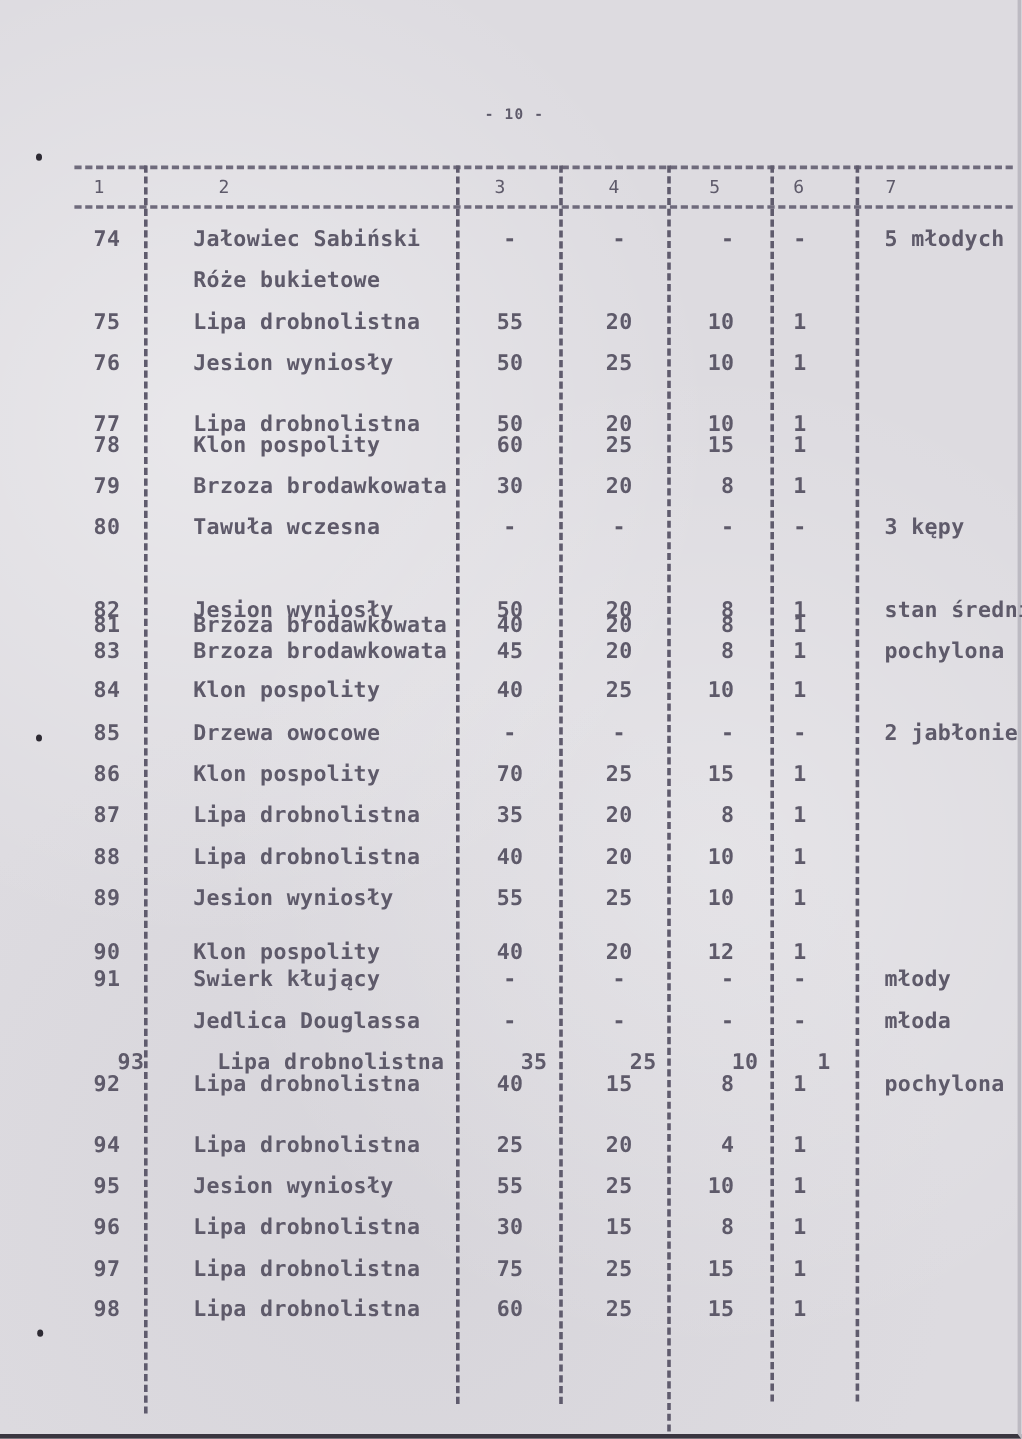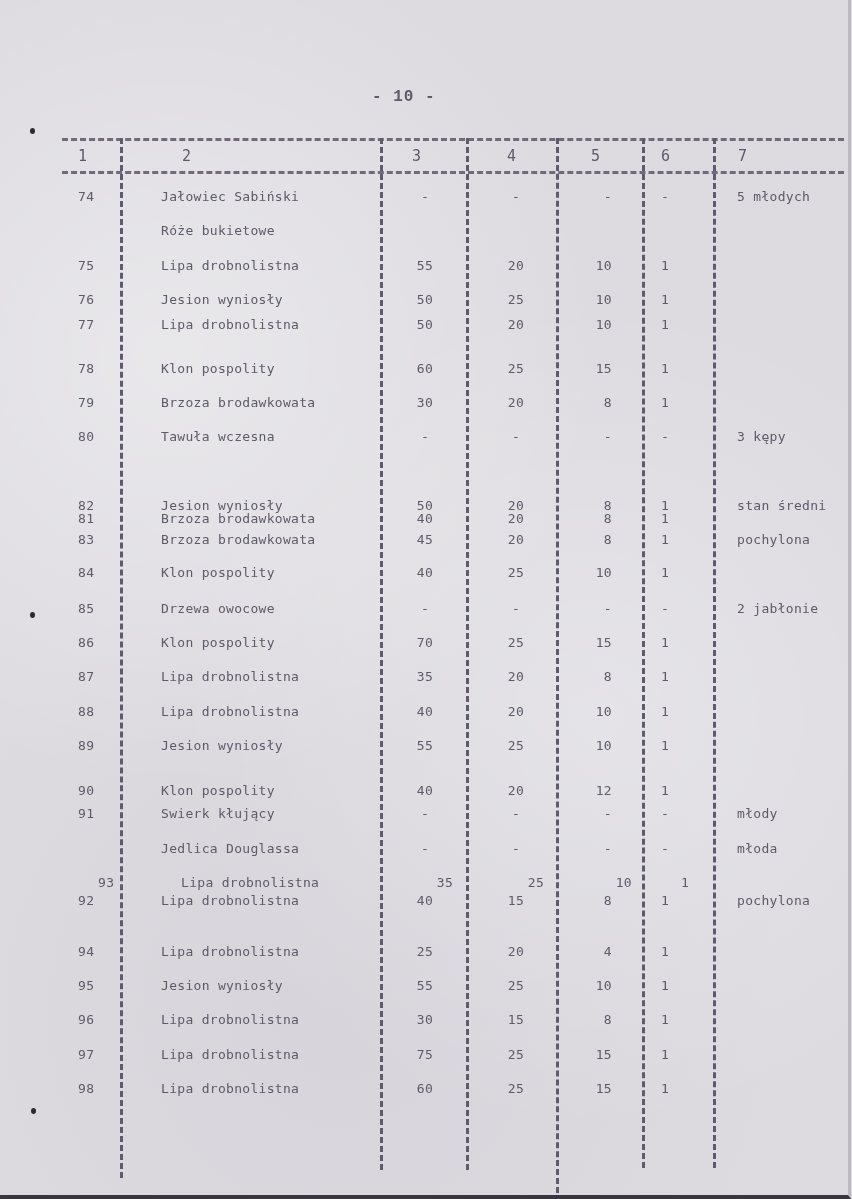--- a/index.html
+++ b/index.html
@@ -14,36 +14,36 @@
     position: absolute; left: 0; top: 0; width: 848px; height: 1195px;
     background:
       radial-gradient(circle at 20% 30%, rgba(255,255,255,0.35), transparent 40%),
       radial-gradient(circle at 70% 60%, rgba(255,255,255,0.25), transparent 45%),
       radial-gradient(circle at 40% 85%, rgba(200,198,205,0.3), transparent 40%),
       #dddbe0;
     border-right: 3px solid #bcbac2;
     border-bottom: 4px solid #3a3640;
   }
   .page-number {
-    position: absolute; top: 88px; left: 372px;
-    font-size: 16px; letter-spacing: 1px; font-weight: bold; font-family: Liberation Mono, monospace;
+    position: absolute; top: 88px; left: 404px;
+    font-size: 12px; letter-spacing: 1px; font-weight: bold;
   }
   .hline {
     position: absolute; left: 62px; right: 4px; height: 0;
     border-top: 3px dashed #6f6b7c;
   }
   .vline {
     position: absolute; width: 0; border-left: 3px dashed #5f5b6d;
   }
   .hdr {
     position: absolute; top: 147px; font-size: 15px;
   }
   .row {
     position: absolute; left: 0; width: 852px; height: 34px;
-    font-size: 13px; font-weight: normal; letter-spacing: 0.3px;
+    font-size: 18px; font-weight: bold; letter-spacing: 0.3px;
   }
   .cell { position: absolute; top: 0; white-space: nowrap; }
   .c1 { left: 78px; width: 30px; }
   .c2 { left: 161px; }
   .c3 { left: 400px; width: 50px; text-align: center; }
   .c4 { left: 488px; width: 56px; text-align: center; }
   .c5 { left: 572px; width: 40px; text-align: right; }
   .c6 { left: 661px; width: 20px; }
   .c7 { left: 737px; }
   .hole {
@@ -108,21 +108,21 @@
       </div>
       <div class="row" style="top: 291.9px;">
         <span class="cell c1">76</span>
         <span class="cell c2">Jesion wyniosły</span>
         <span class="cell c3">50</span>
         <span class="cell c4">25</span>
         <span class="cell c5">10</span>
         <span class="cell c6">1</span>
         <span class="cell c7"></span>
       </div>
-      <div class="row" style="top: 317px;">
+      <div class="row" style="top: 343px;">
         <span class="cell c1">77</span>
         <span class="cell c2">Lipa drobnolistna</span>
         <span class="cell c3">50</span>
         <span class="cell c4">20</span>
         <span class="cell c5">10</span>
         <span class="cell c6">1</span>
         <span class="cell c7"></span>
       </div>
       <div class="row" style="top: 360.5px;">
         <span class="cell c1">78</span>

